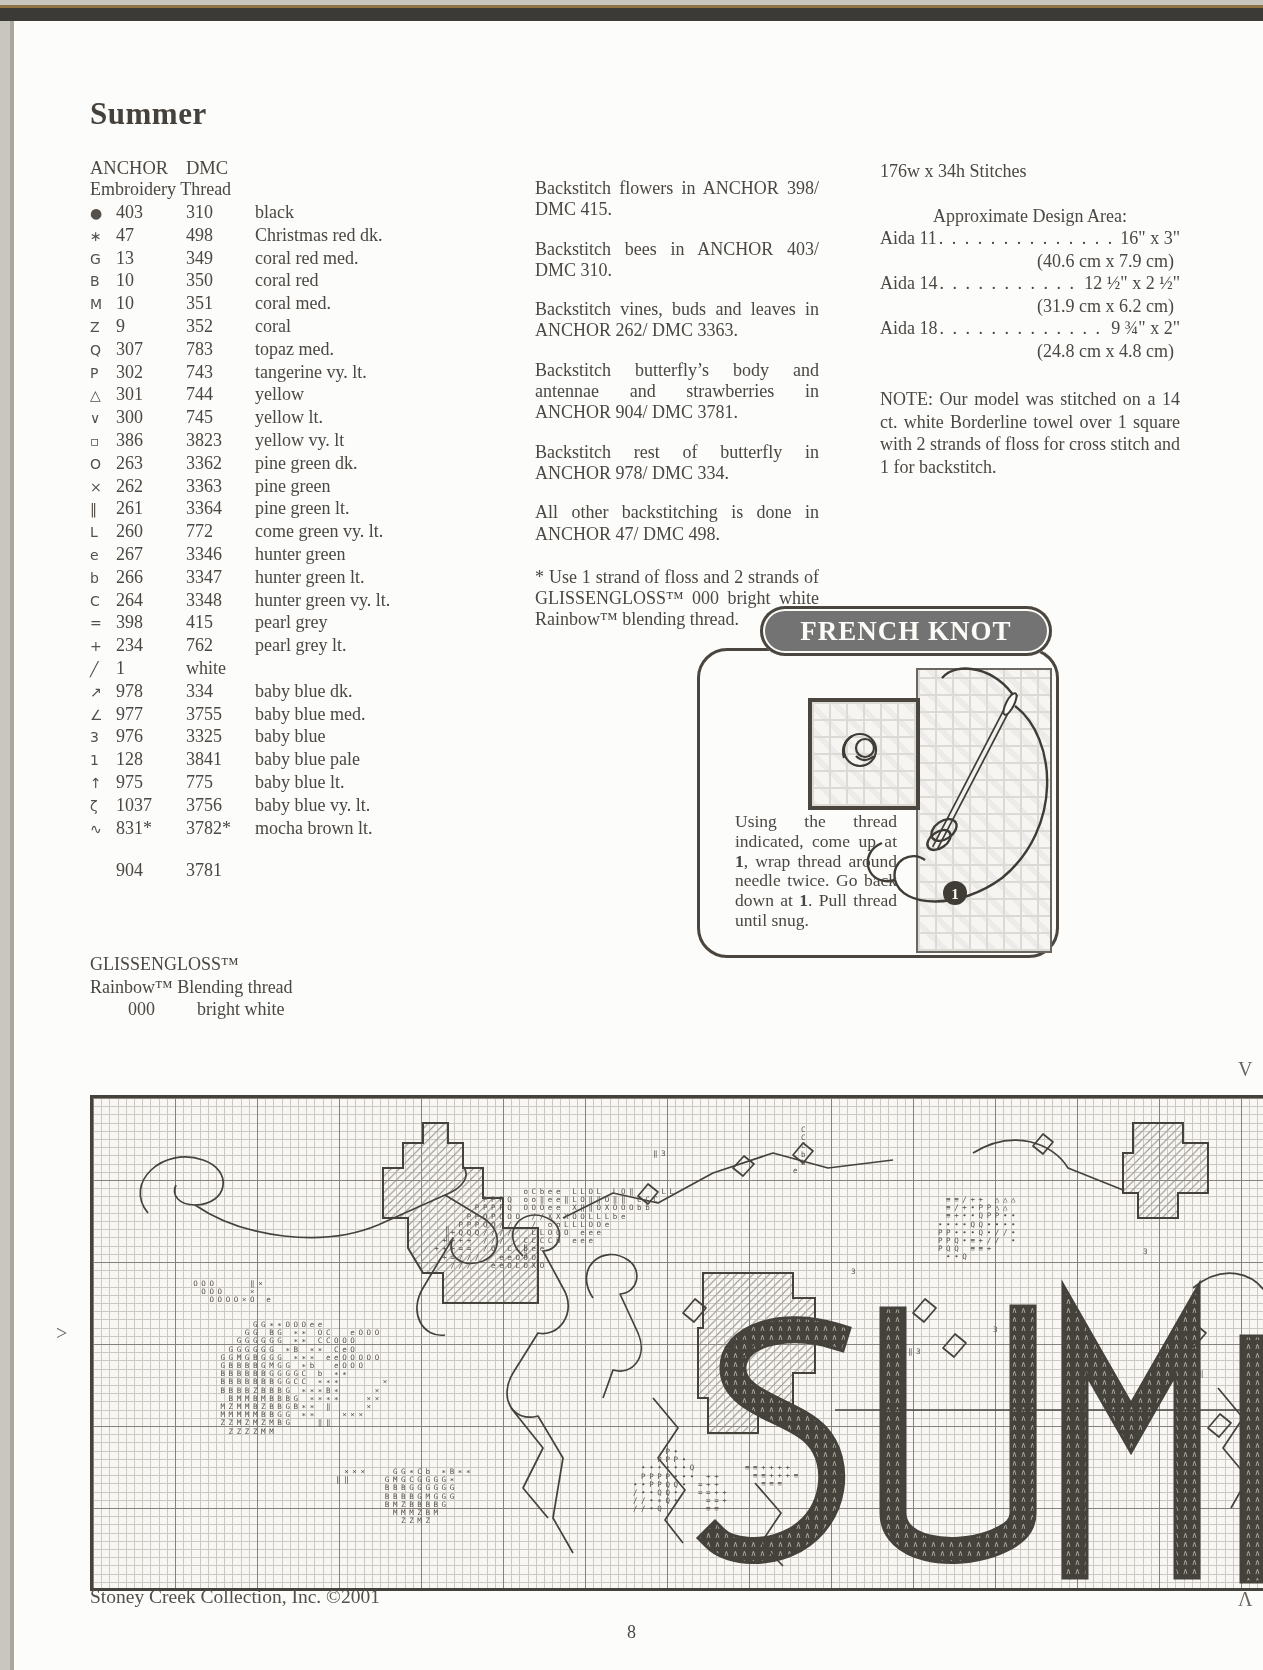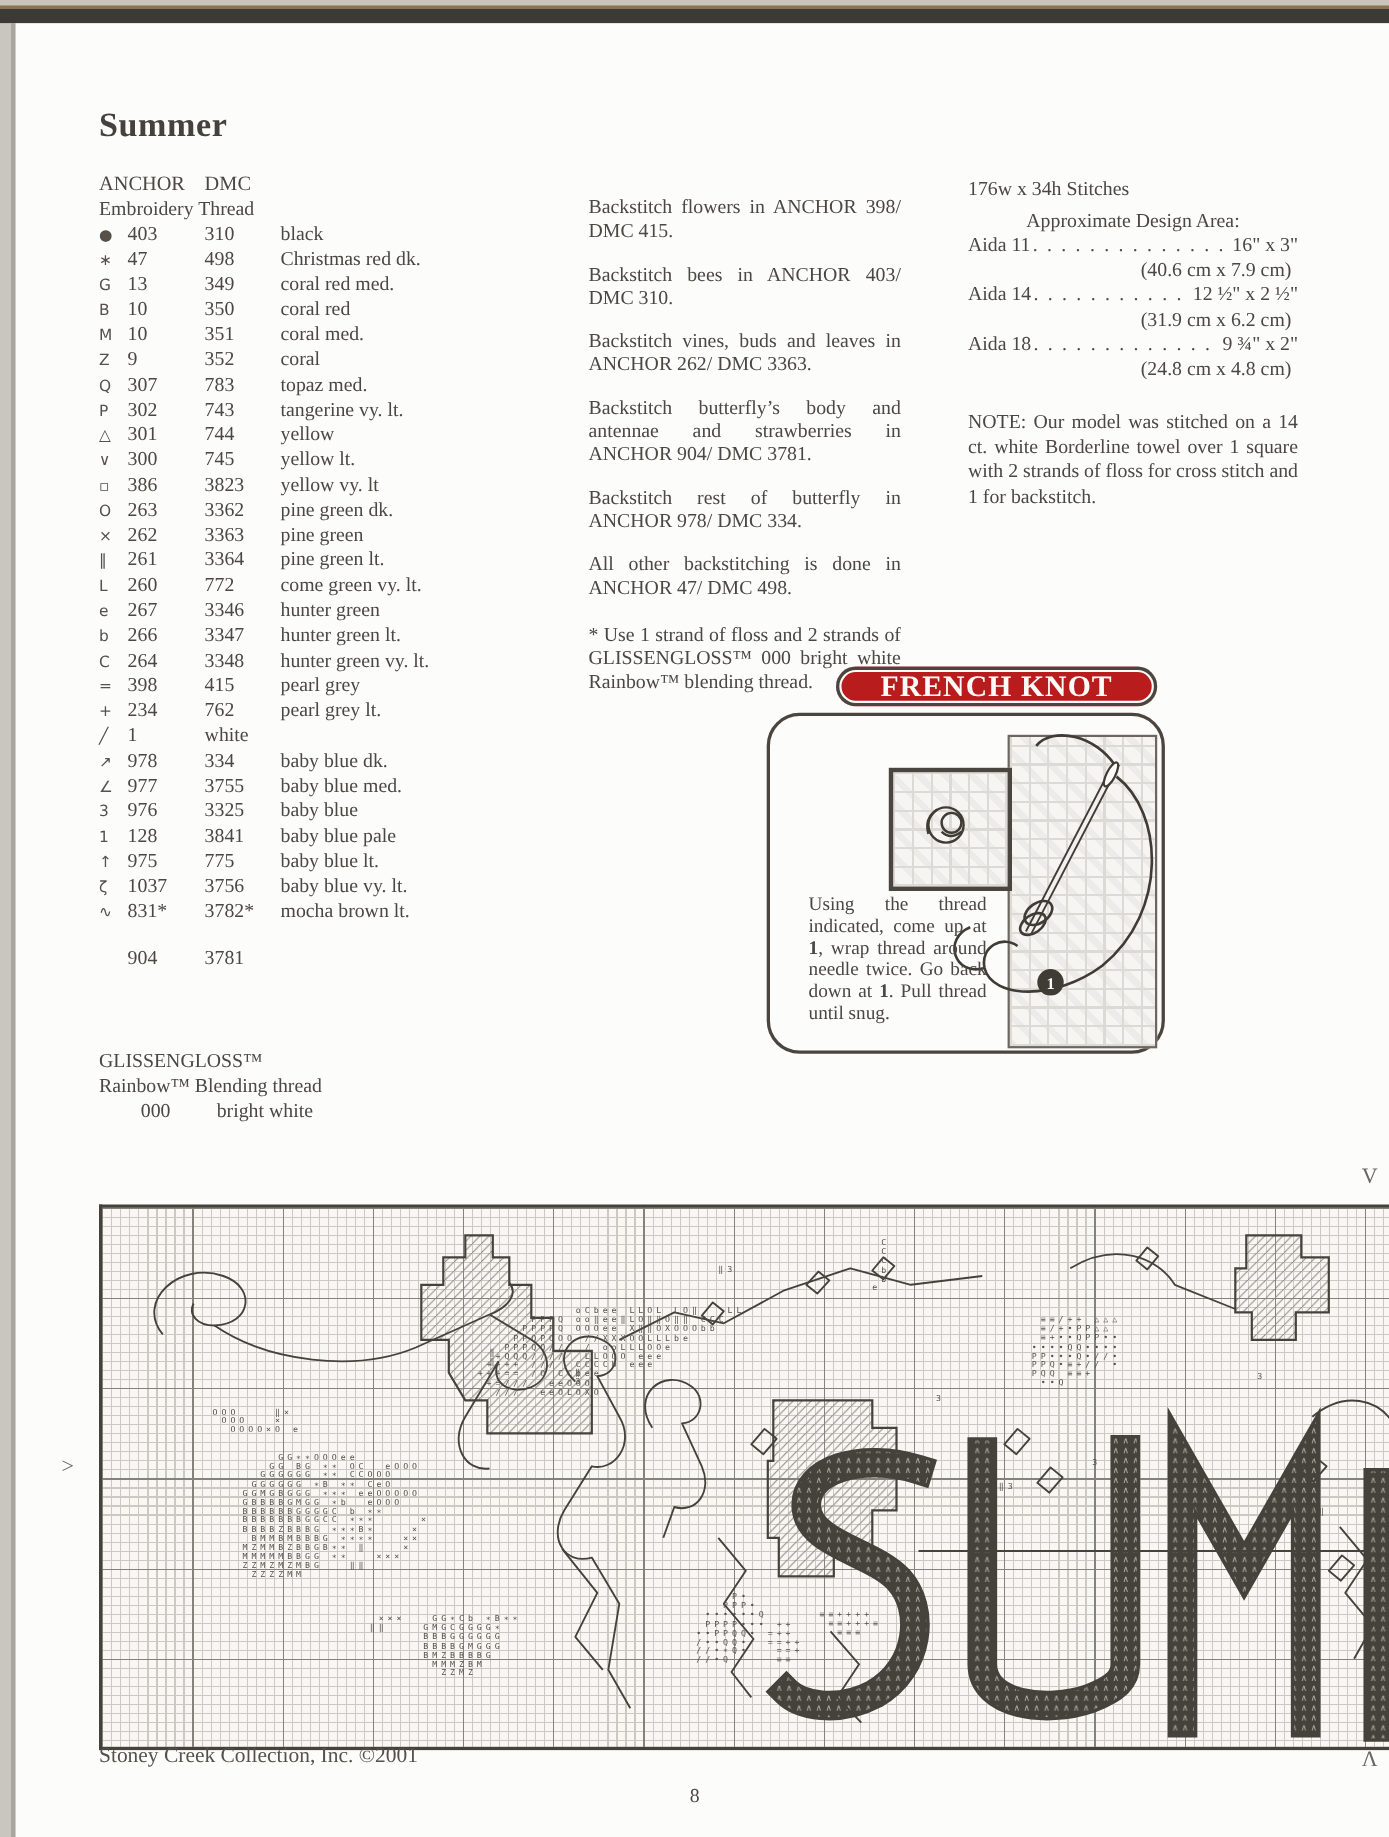--- a/index.html
+++ b/index.html
@@ -33,30 +33,30 @@
   .blending .code-line .cname{padding-left:42px;}
 
   
   .instr{left:517px;top:160px;width:320px;font-size:18px;line-height:21.3px;}
   .instr p{margin:18px;text-align:justify;}
   .instr p.footnote{margin-top:22px;}
 
   
   .info{left:880px;top:160px;width:300px;font-size:18px;line-height:22.5px;}
   .info .stitches{text-align:left;}
-  .info .area-title{text-align:center;margin-top:6px;}
+  .info .area-title{text-align:center;margin-top:22px;}
   .fabric-row{display:flex;align-items:baseline;}
   .fabric-row .dots{flex:1;overflow:hidden;white-space:nowrap;margin:0 2px;}
   .fabric-row .dots::after{content:". . . . . . . . . . . . . . . . . . . . . . . .";letter-spacing:2px;color:#4b4742;}
   .metric-row{text-align:right;padding-right:6px;}
   .info .note{margin-top:26px;text-align:justify;}
 
   
   .fk-box{left:697px;top:648px;width:356px;height:304px;border:3px solid #4a453e;border-radius:30px;background:#fcfcfa;}
-  .fk-pill{left:760px;top:606px;width:292px;height:36px;background:#b91c1c;border-radius:26px;
+  .fk-pill{left:760px;top:606px;width:292px;height:50px;background:#737373;border-radius:26px;
     box-shadow:inset 0 0 0 3px #4a453e, inset 0 0 0 5px #fbfbf8;
     display:flex;align-items:center;justify-content:center;}
   .fk-pill span{color:#fbfbf8;font-weight:bold;font-size:27px;letter-spacing:1px;}
   .fk-text{left:735px;top:812px;width:162px;font-size:17.5px;line-height:19.8px;text-align:justify;}
   .fabric{position:absolute;background-color:#f6f5f2;
     background-image:
       repeating-linear-gradient(0deg,#dcdad5 0 2px,rgba(0,0,0,0) 2px 17px),
       repeating-linear-gradient(90deg,#dcdad5 0 2px,rgba(0,0,0,0) 2px 17px),
       repeating-linear-gradient(45deg,rgba(0,0,0,.04) 0 6px,rgba(255,255,255,0) 6px 17px);}
   .fabric.small{left:808px;top:698px;width:104px;height:104px;border:4px solid #4a453e;}

